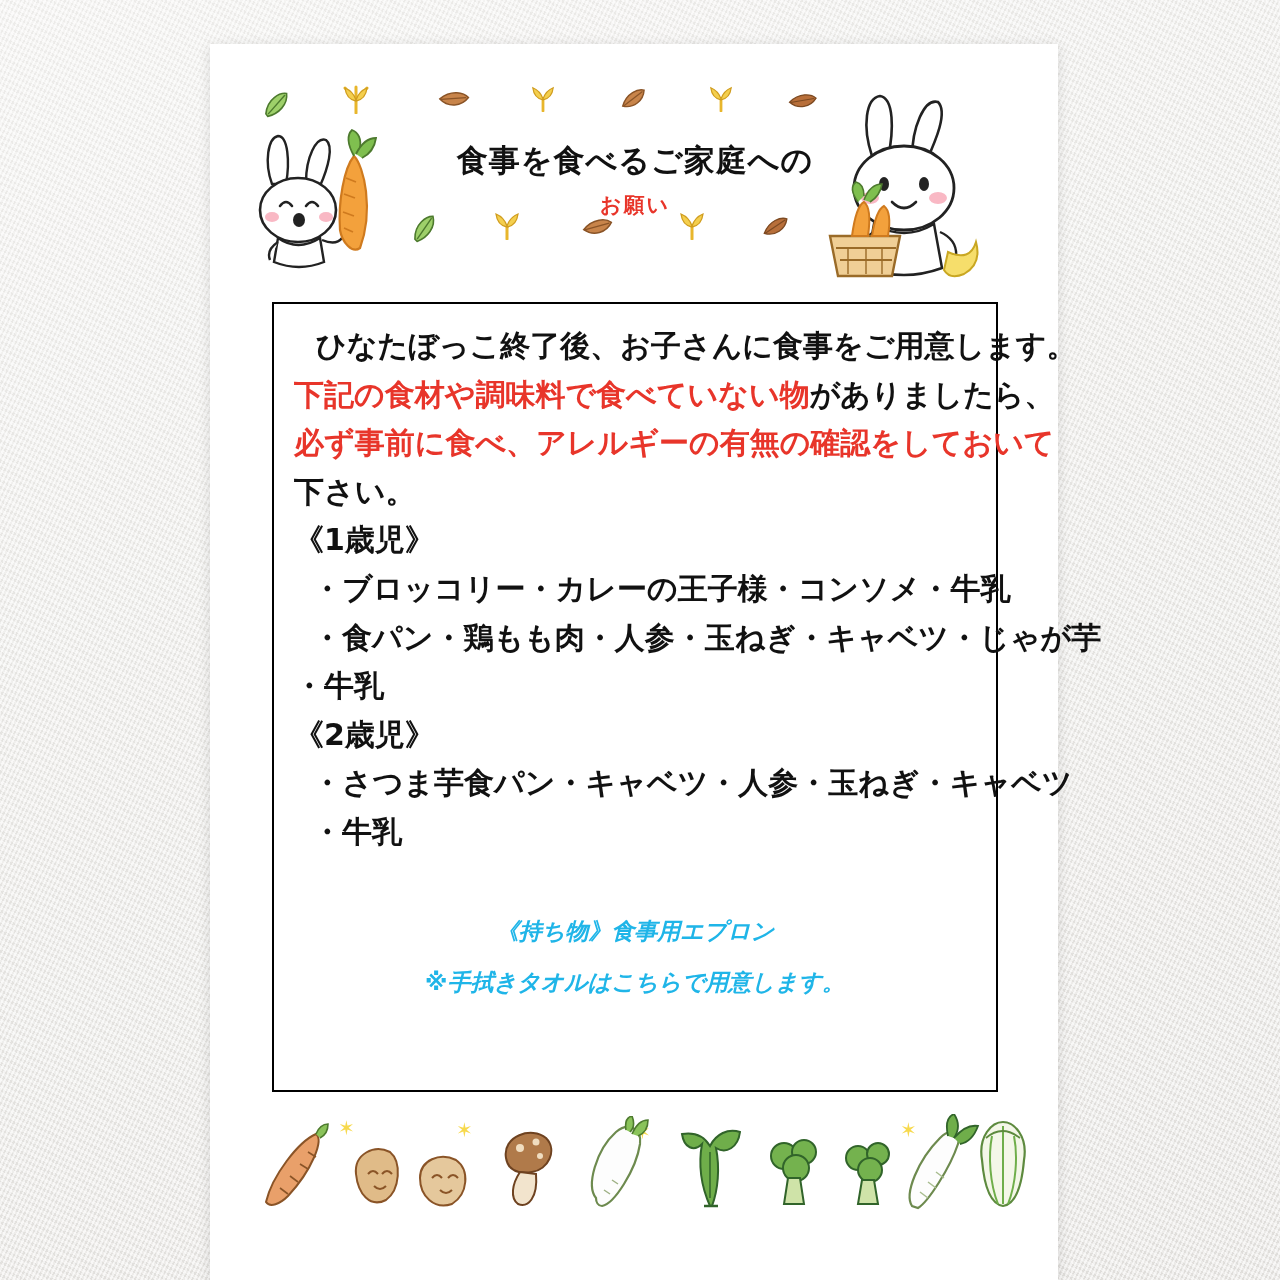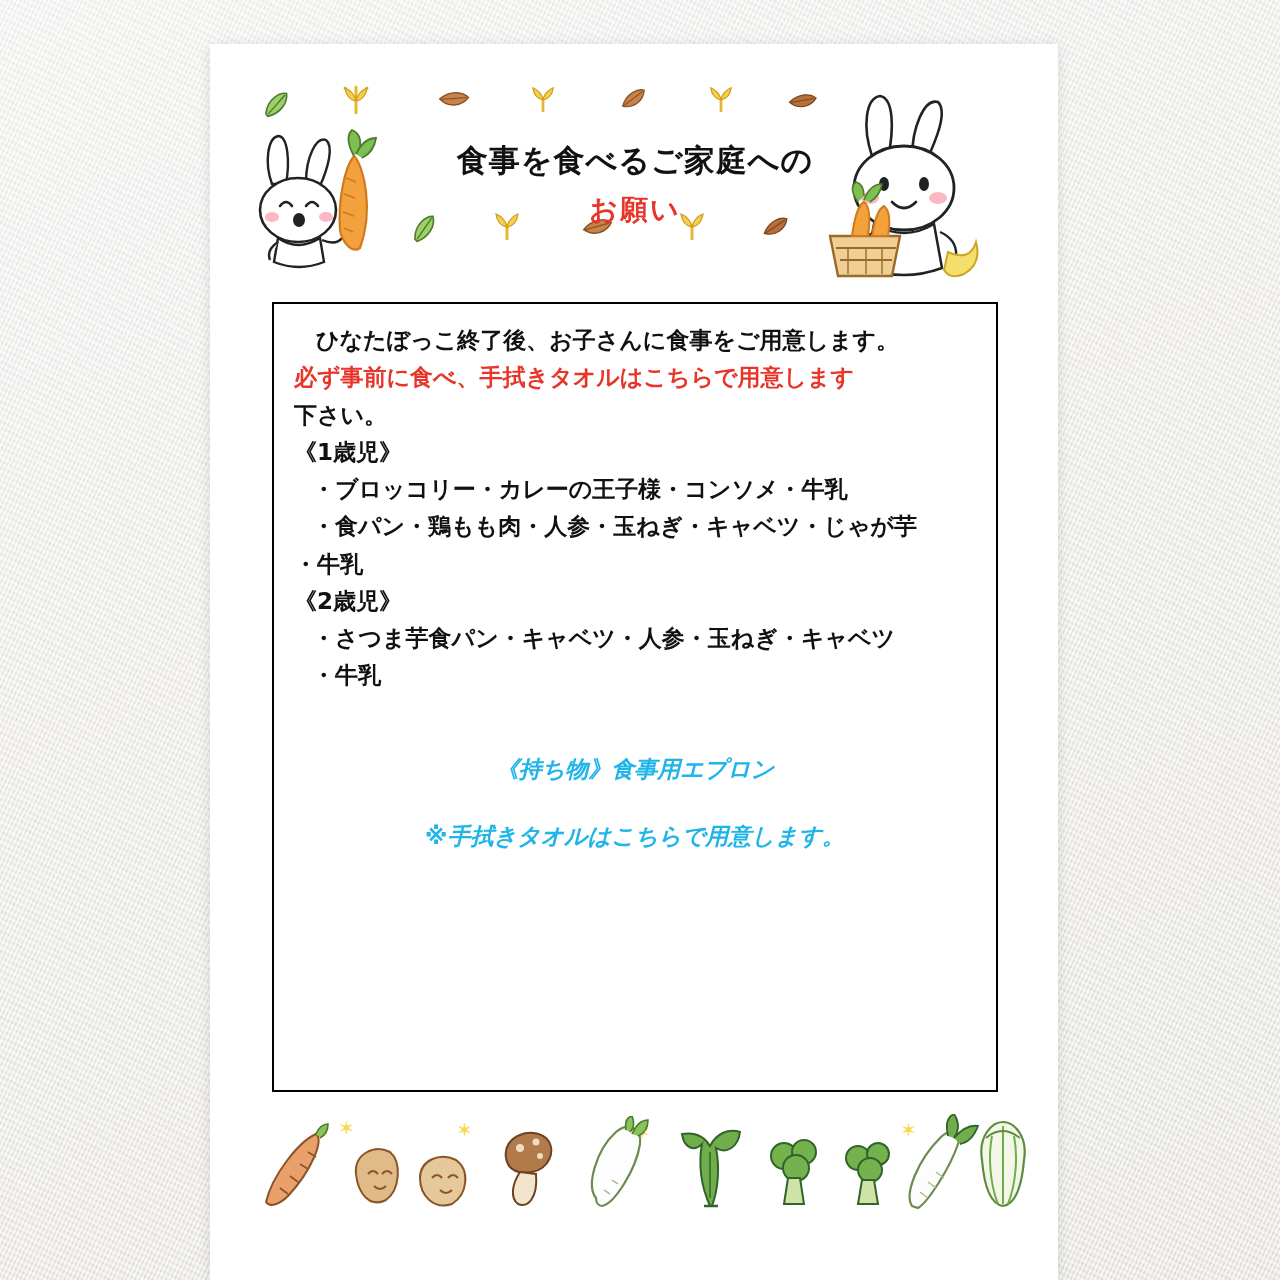--- a/index.html
+++ b/index.html
@@ -47,21 +47,21 @@
   }
   .title-main {
     font-size: 31px;
     font-weight: bold;
     color: #111;
     letter-spacing: 1px;
     line-height: 1.2;
   }
   .title-sub {
     margin-top: 12px;
-    font-size: 28px;
+    font-size: 21px;
     font-weight: bold;
     color: #e8352a;
     letter-spacing: 2px;
   }
 
   
   .leaf {
     position: absolute;
     font-size: 26px;
     line-height: 1;
@@ -78,38 +78,38 @@
     position: absolute;
     left: 62px;
     top: 258px;
     width: 726px;
     height: 790px;
     border: 2px solid #000;
     box-sizing: border-box;
     padding: 18px 20px 10px 20px;
   }
   .line {
-    font-size: 23px;
+    font-size: 30px;
     line-height: 1.62;
     color: #111;
     font-weight: bold;
     white-space: nowrap;
   }
   .line.indent { text-indent: 22px; }
   .line.red { color: #e8352a; }
   .line.mixed .rd { color: #e8352a; }
   .line.item { text-indent: 18px; }
   .spacer { height: 56px; }
   .line.blue {
     color: #1fb5e8;
     text-align: center;
     font-size: 23px;
     font-style: italic;
   }
-  .line.blue.second { margin-top: 30px; }
+  .line.blue.second { margin-top: 14px; }
 
   
   .veg-row {
     position: absolute;
     left: 40px;
     top: 1060px;
     width: 770px;
     height: 110px;
   }
   .veg {
@@ -271,22 +271,25 @@
     <div class="title-block">
       <div class="title-main">食事を食べるご家庭への</div>
       <div class="title-sub">お願い</div>
     </div>
   </div>
 
   <div class="box">
 
     <div class="line indent">ひなたぼっこ終了後、お子さんに食事をご用意します。</div>
 
-
-    <div class="line red">必ず事前に食べ、手拭きタオルはこちらで用意します</div>
+    <div class="line mixed">
+      <span class="rd">下記の食材や調味料で食べていない物</span><span>がありましたら、</span>
+    </div>
+
+    <div class="line red">必ず事前に食べ、アレルギーの有無の確認をしておいて</div>
 
     <div class="line">下さい。</div>
 
     <div class="line">《1歳児》</div>
     <div class="line item">・ブロッコリー・カレーの王子様・コンソメ・牛乳</div>
     <div class="line item">・食パン・鶏もも肉・人参・玉ねぎ・キャベツ・じゃが芋</div>
     <div class="line">・牛乳</div>
 
     <div class="line">《2歳児》</div>
     <div class="line item">・さつま芋食パン・キャベツ・人参・玉ねぎ・キャベツ</div>

